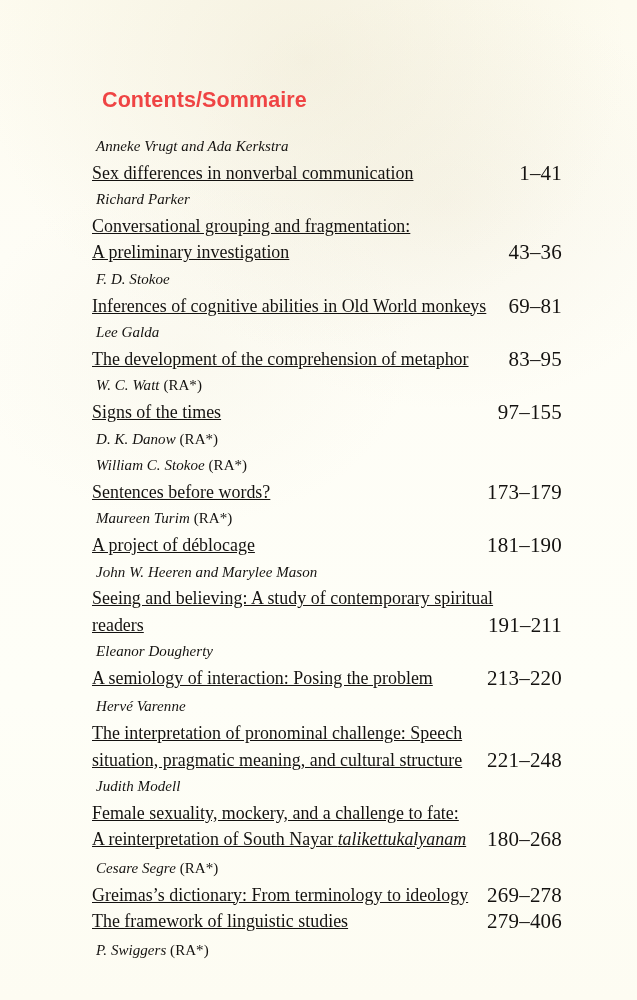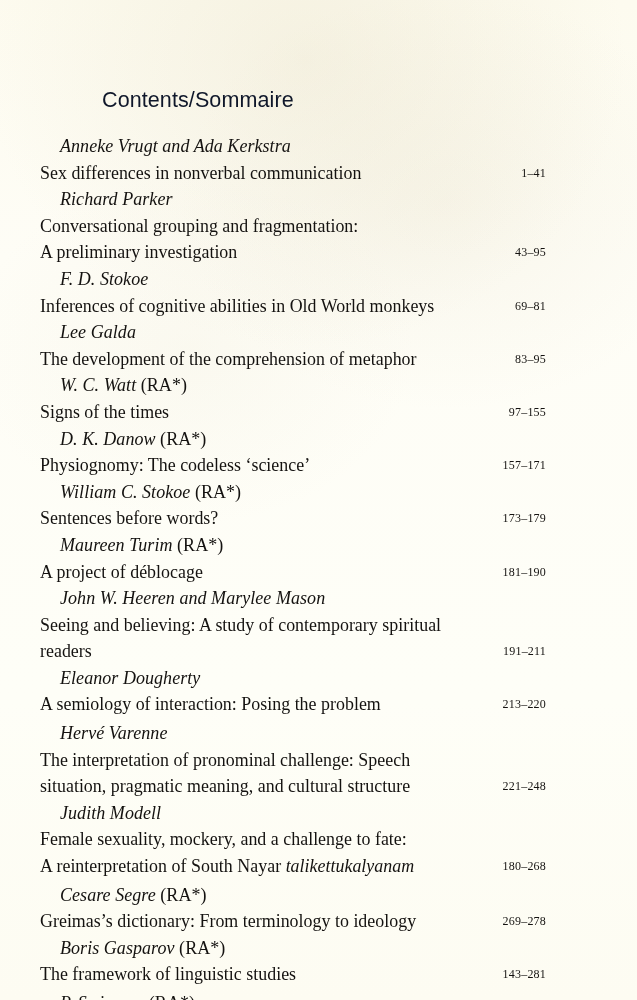--- a/index.html
+++ b/index.html
@@ -32,69 +32,70 @@
   .page {
     position: absolute;
     inset: 0;
   }
 
   .page-title {
     position: absolute;
     left: 102px;
     top: 88px;
     font-family: "Liberation Sans", "DejaVu Sans", sans-serif;
-    font-weight: normal;
+    font-weight: bold;
     font-size: 21.5px;
     letter-spacing: 0.1px;
-    color: #0f172a;
+    color: #ef4444;
   }
 
   .toc {
     position: absolute;
     left: 0;
     top: 133px;
     width: 637px;
   }
 
   .entry {
     position: relative;
   }
 
   .author {
     font-style: italic;
-    font-size: 18px;
+    font-size: 15px;
     line-height: 26.6px;
-    padding-left: 60px;
+    padding-left: 96px;
     white-space: pre;
     letter-spacing: 0.05px;
   }
   .author .roman {
     font-style: normal;
   }
 
   .title-line {
     font-size: 17.9px;
     line-height: 26.6px;
-    padding-left: 40px;
+    padding-left: 92px;
     position: relative;
     white-space: pre;
     letter-spacing: 0.02px;
+    text-decoration: underline;
   }
   .title-line .ital {
     font-style: italic;
     text-align: right;
   }
 
   .pages {
     position: absolute;
-    right: 91px;
+    right: 75px;
     top: 0;
     width: 90px;
     text-align: right;
-    font-size: 12px;
+    font-size: 21px;
     line-height: 26.6px;
     letter-spacing: 0.2px;
     white-space: pre;
   }
 
   
   .drift-1 { position: relative; top: 2px; }
   .drift-2 { position: relative; top: 4px; }
   .drift-3 { position: relative; top: 6px; }
 </style>
@@ -108,37 +109,36 @@
   <div class="page-title">Contents/Sommaire</div>
 
   <div class="toc" id="toc">
       <div class="entry">
         <div class="author">Anneke Vrugt and Ada Kerkstra</div>
         <div class="title-line">Sex differences in nonverbal communication<span class="pages">1–41</span></div>
       </div>
       <div class="entry">
         <div class="author">Richard Parker</div>
         <div class="title-line">Conversational grouping and fragmentation:</div>
-        <div class="title-line">A preliminary investigation<span class="pages">43–95</span></div>
+        <div class="title-line">A preliminary investigation<span class="pages">43–36</span></div>
       </div>
       <div class="entry">
         <div class="author">F. D. Stokoe</div>
         <div class="title-line">Inferences of cognitive abilities in Old World monkeys<span class="pages">69–81</span></div>
       </div>
       <div class="entry">
         <div class="author">Lee Galda</div>
         <div class="title-line">The development of the comprehension of metaphor<span class="pages">83–95</span></div>
       </div>
       <div class="entry">
         <div class="author">W. C. Watt<span class="roman"> (RA*)</span></div>
         <div class="title-line">Signs of the times<span class="pages">97–155</span></div>
       </div>
       <div class="entry">
         <div class="author">D. K. Danow<span class="roman"> (RA*)</span></div>
-        <div class="title-line">Physiognomy: The codeless ‘science’<span class="pages">157–171</span></div>
       </div>
       <div class="entry">
         <div class="author">William C. Stokoe<span class="roman"> (RA*)</span></div>
         <div class="title-line">Sentences before words?<span class="pages">173–179</span></div>
       </div>
       <div class="entry">
         <div class="author">Maureen Turim<span class="roman"> (RA*)</span></div>
         <div class="title-line">A project of déblocage<span class="pages">181–190</span></div>
       </div>
       <div class="entry">
@@ -158,21 +158,20 @@
       <div class="entry drift-1">
         <div class="author">Judith Modell</div>
         <div class="title-line">Female sexuality, mockery, and a challenge to fate:</div>
         <div class="title-line">A reinterpretation of South Nayar <span class="ital">talikettukalyanam</span><span class="pages">180–268</span></div>
       </div>
       <div class="entry drift-2">
         <div class="author">Cesare Segre<span class="roman"> (RA*)</span></div>
         <div class="title-line">Greimas’s dictionary: From terminology to ideology<span class="pages">269–278</span></div>
       </div>
       <div class="entry drift-2">
-        <div class="author">Boris Gasparov<span class="roman"> (RA*)</span></div>
-        <div class="title-line">The framework of linguistic studies<span class="pages">143–281</span></div>
+        <div class="title-line">The framework of linguistic studies<span class="pages">279–406</span></div>
       </div>
       <div class="entry drift-3">
         <div class="author">P. Swiggers<span class="roman"> (RA*)</span></div>
       </div>
     </div>
 
 </div>
 
 </body></html>

